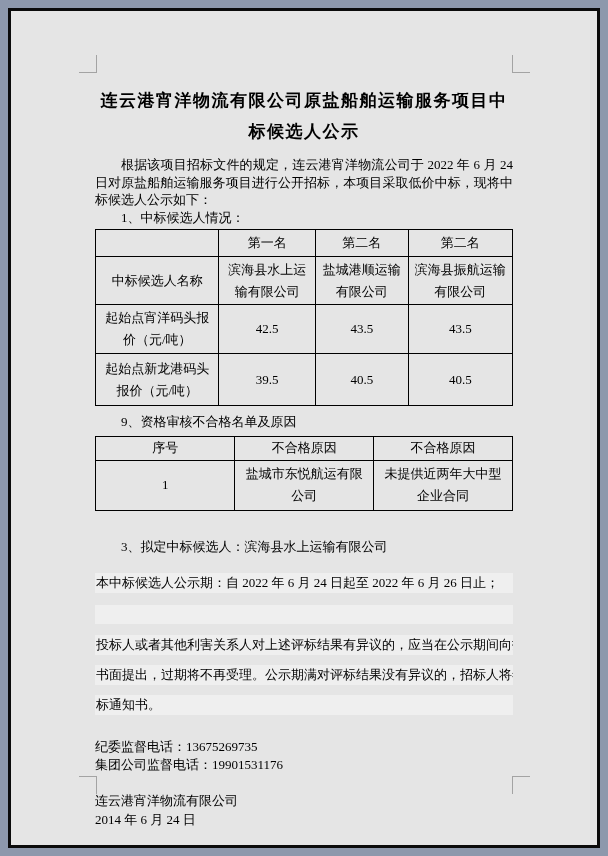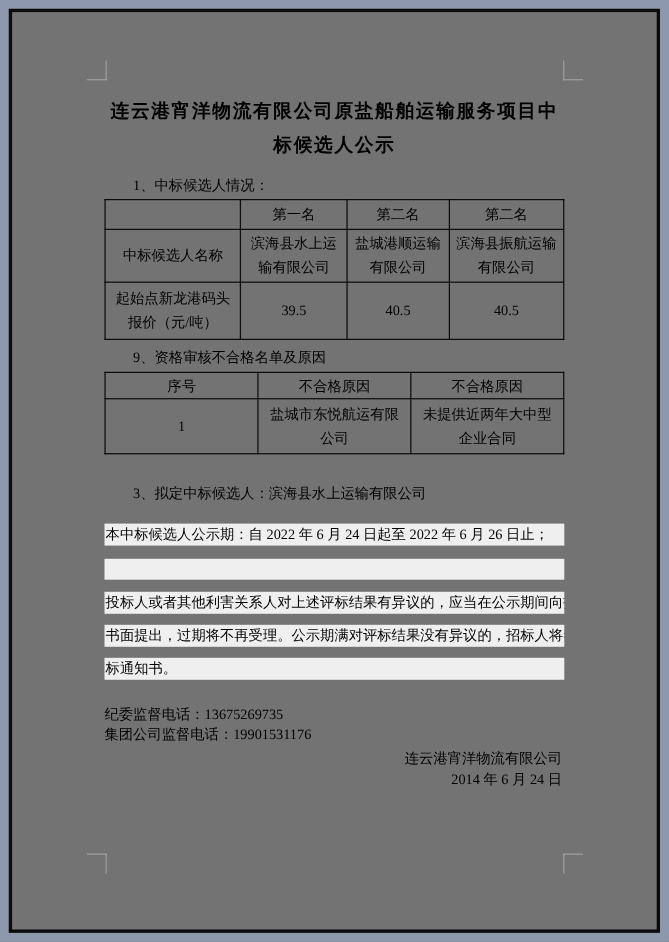--- a/index.html
+++ b/index.html
@@ -8,21 +8,21 @@
     width: 608px;
     height: 856px;
     overflow: hidden;
     background: #8d98ac;
     font-family: "Liberation Serif", "DejaVu Serif", serif;
     color: #000;
   }
   .page {
     position: absolute;
     left: 8px; top: 8px; right: 8px; bottom: 8px;
-    background: #737373;
+    background: #e5e5e5;
     border: 3px solid #0b0b0b;
     box-sizing: border-box;
   }
   
   .mark { position: absolute; width: 18px; height: 18px; box-sizing: border-box; }
   .mark-tl { left: 68px;  top: 44px;  border-right: 1px solid #a3a3a3; border-bottom: 1px solid #a3a3a3; }
   .mark-tr { left: 501px; top: 44px;  border-left: 1px solid #a3a3a3;  border-bottom: 1px solid #a3a3a3; }
   .mark-bl { left: 68px;  top: 765px; border-right: 1px solid #a3a3a3; border-top: 1px solid #a3a3a3; }
   .mark-br { left: 501px; top: 765px; border-left: 1px solid #a3a3a3;  border-top: 1px solid #a3a3a3; }
 
@@ -39,21 +39,21 @@
     font-weight: 700;
     text-align: center;
     letter-spacing: 1.5px;
   }
   .intro {
     margin: 9px 0 0 0;
     text-indent: 2em;
     text-align: justify;
   }
   .num-heading {
-    margin: 13px 0 0 2em;
+    margin: 0 0 0 2em;
   }
   table {
     width: 100%;
     border-collapse: collapse;
     table-layout: fixed;
     font-size: 13px;
   }
   .tbl1 { margin-top: 3px; border-radius: 13px; }
   .tbl2 { margin-top: 5px; }
   td, th {
@@ -79,51 +79,58 @@
     line-height: 20px;
     padding: 0 1px;
     overflow: hidden;
     white-space: nowrap;
   }
   .hl-period { margin-top: 18px; }
   .hl-empty  { margin-top: 12px; height: 19px; }
   .objection { margin-top: 11px; }
   .objection .hl { margin-bottom: 10px; }
   .contacts { margin-top: 23px; line-height: 18px; }
-  .signature { margin-top: 3px; text-align: right; line-height: 19px; padding-right: 2px; }
+  .signature { margin-top: 17px; text-align: left; line-height: 19px; padding-right: 2px; }
 </style>
 </head>
 <body>
 
 <div class="page">
   <div class="mark mark-tl"></div>
   <div class="mark mark-tr"></div>
   <div class="mark mark-bl"></div>
   <div class="mark mark-br"></div>
 
   <div class="content">
 
     <div class="doc-title">连云港宵洋物流有限公司原盐船舶运输服务项目中标候选人公示</div>
 
+    <p class="intro">根据该项目招标文件的规定，连云港宵洋物流公司于 2022 年 6 月 24 日对原盐船舶运输服务项目进行公开招标，本项目采取低价中标，现将中标候选人公示如下：</p>
 
     <div class="num-heading">1、中标候选人情况：</div>
 
     <table class="tbl1">
       <tbody>
           <tr class="hrow">
         <th style="width:30%"></th>
         <th style="width:23%">第一名</th>
         <th style="width:22%">第二名</th>
         <th style="width:25%">第二名</th>
       </tr>
       <tr class="r-name">
         <td>中标候选人名称</td>
         <td>滨海县水上运输有限公司</td>
         <td>盐城港顺运输有限公司</td>
         <td>滨海县振航运输有限公司</td>
+      </tr>
+      <tr class="r-p1">
+        <td>起始点宵洋码头报价（元/吨）</td>
+        <td>42.5</td>
+        <td>43.5</td>
+        <td>43.5</td>
       </tr>
       <tr class="r-p2">
         <td>起始点新龙港码头报价（元/吨）</td>
         <td>39.5</td>
         <td>40.5</td>
         <td>40.5</td>
       </tr>
     </tbody>
       </table>
 

